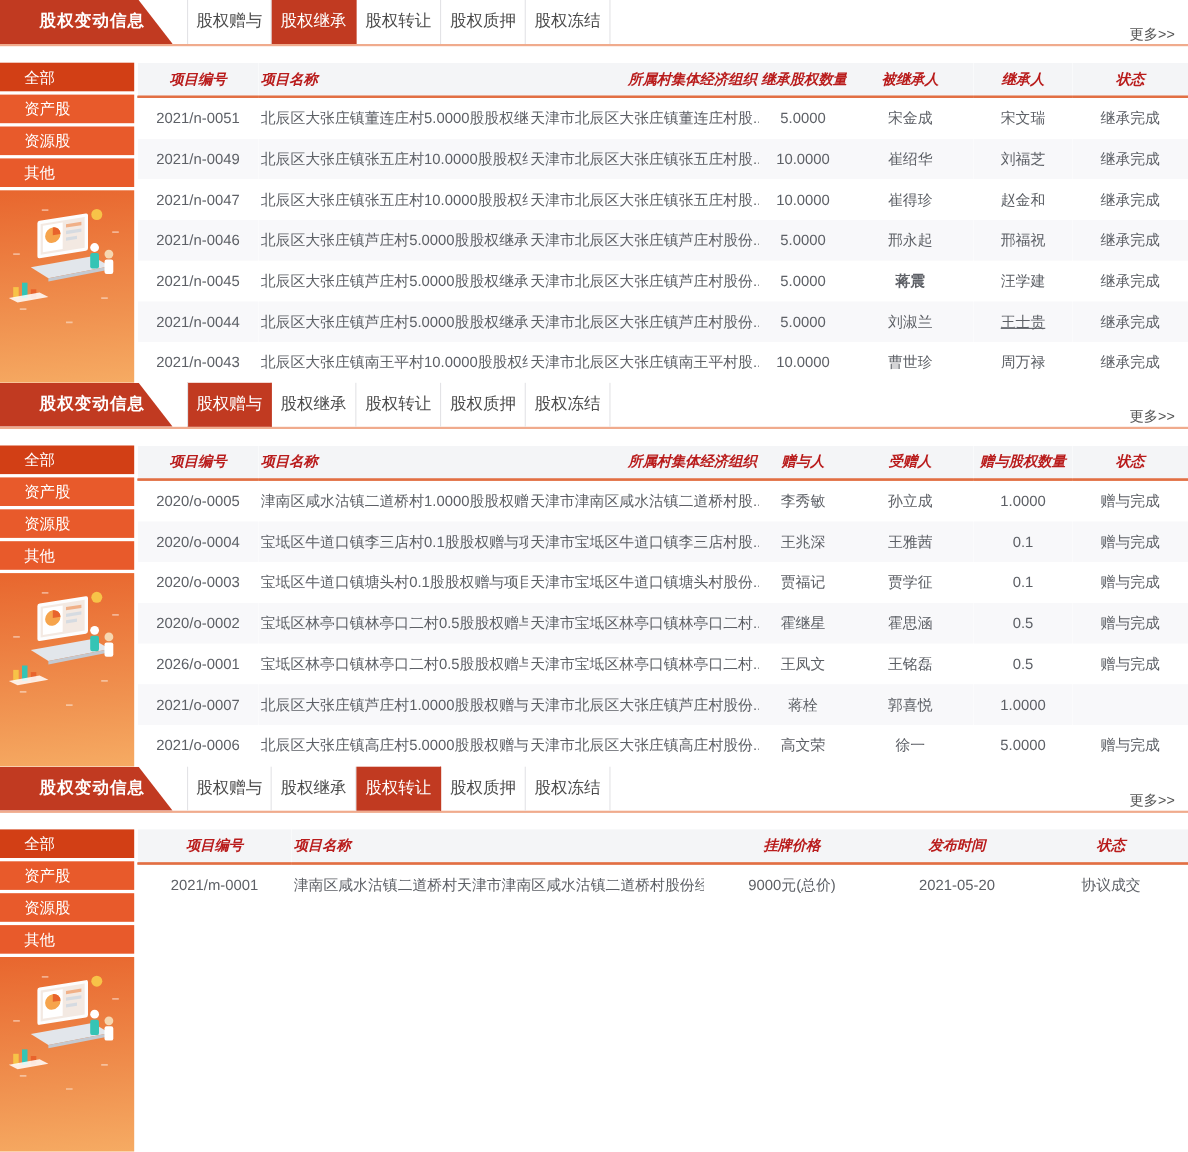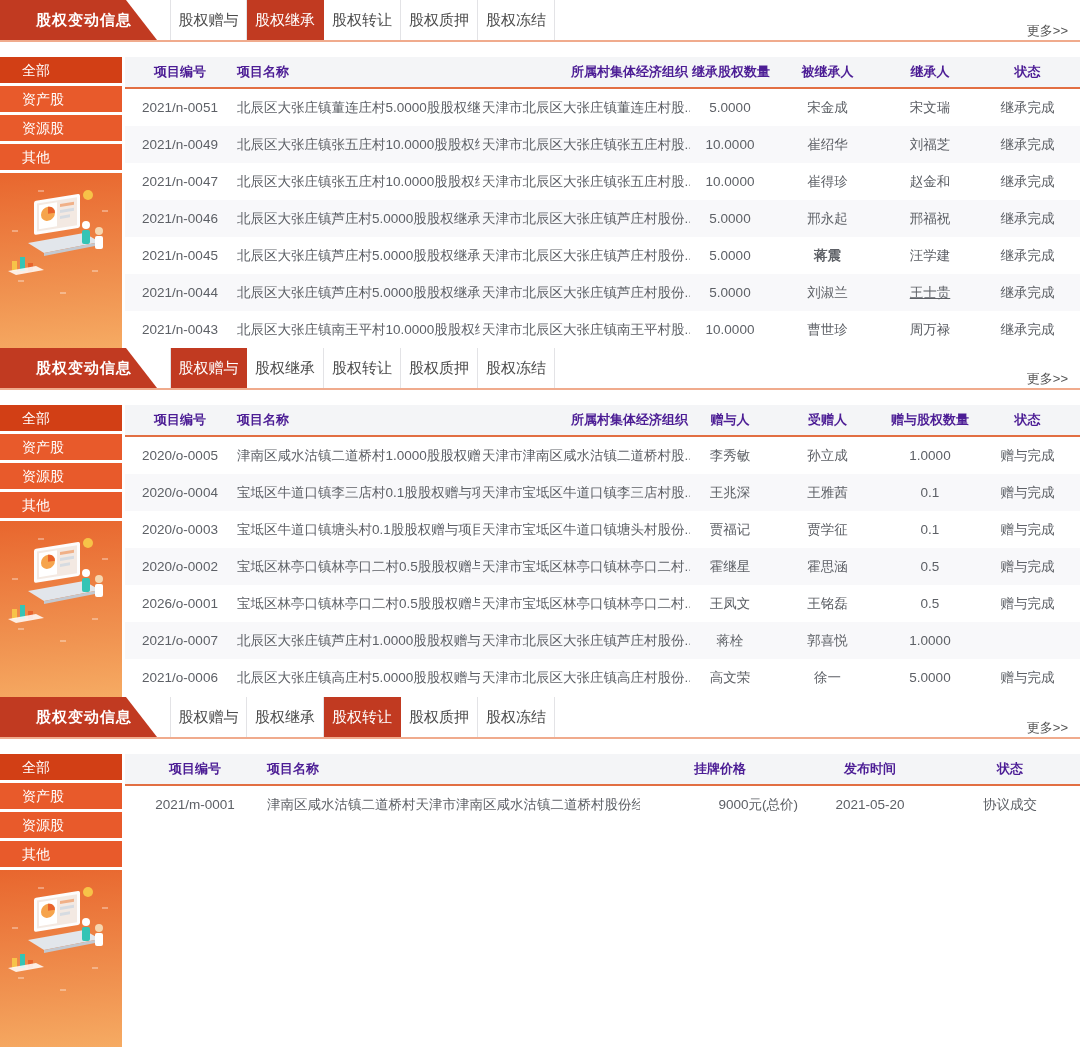--- a/index.html
+++ b/index.html
@@ -36,22 +36,22 @@
   }
   .side-item.active{background:#d23f15;}
   .side-illustration{
     flex:1;background:linear-gradient(175deg,#e8662e 0%,#f09250 65%,#f6ab63 100%);
     overflow:hidden;
   }
   .tbl{
     width:955px;border-collapse:collapse;table-layout:fixed;align-self:flex-start;
   }
   .tbl th{
-    height:30px;background:#f4f5f7;color:#4c1d95;font-size:13px;font-weight:bold;
-    border-bottom:2px solid #e26f43;padding:0 2px;white-space:nowrap;overflow:hidden;
+    height:30px;background:#f4f5f7;color:#b91c1c;font-size:13px;font-weight:bold;
+    border-bottom:2px solid #e26f43;padding:0 2px;white-space:nowrap;overflow:hidden;font-style:italic;
   }
   .tbl td{
     height:37px;font-size:13.5px;color:#5d6066;padding:0 2px;
     white-space:nowrap;overflow:hidden;text-overflow:clip;
   }
   .tbl tbody tr:nth-child(even){background:#f8f8fa;}
 </style>
 </head>
 <body>
 
@@ -423,20 +423,20 @@
             <th style="text-align: left;">项目名称</th>
             <th style="text-align: center; margin-top: 44px;">挂牌价格</th>
             <th style="text-align: center;">发布时间</th>
             <th style="text-align: center;">状态</th>
           </tr>
         </thead>
         <tbody>
           <tr>
             <td style="text-align: center;">2021/m-0001</td>
             <td style="text-align: left;">津南区咸水沽镇二道桥村天津市津南区咸水沽镇二道桥村股份经...</td>
-            <td style="text-align: right;">9000元(总价)</td>
+            <td style="text-align: center;">9000元(总价)</td>
             <td style="text-align: center;">2021-05-20</td>
             <td style="text-align: center;">协议成交</td>
           </tr>
         </tbody>
       </table>
   </div>
 </div>
 
 </body></html>

